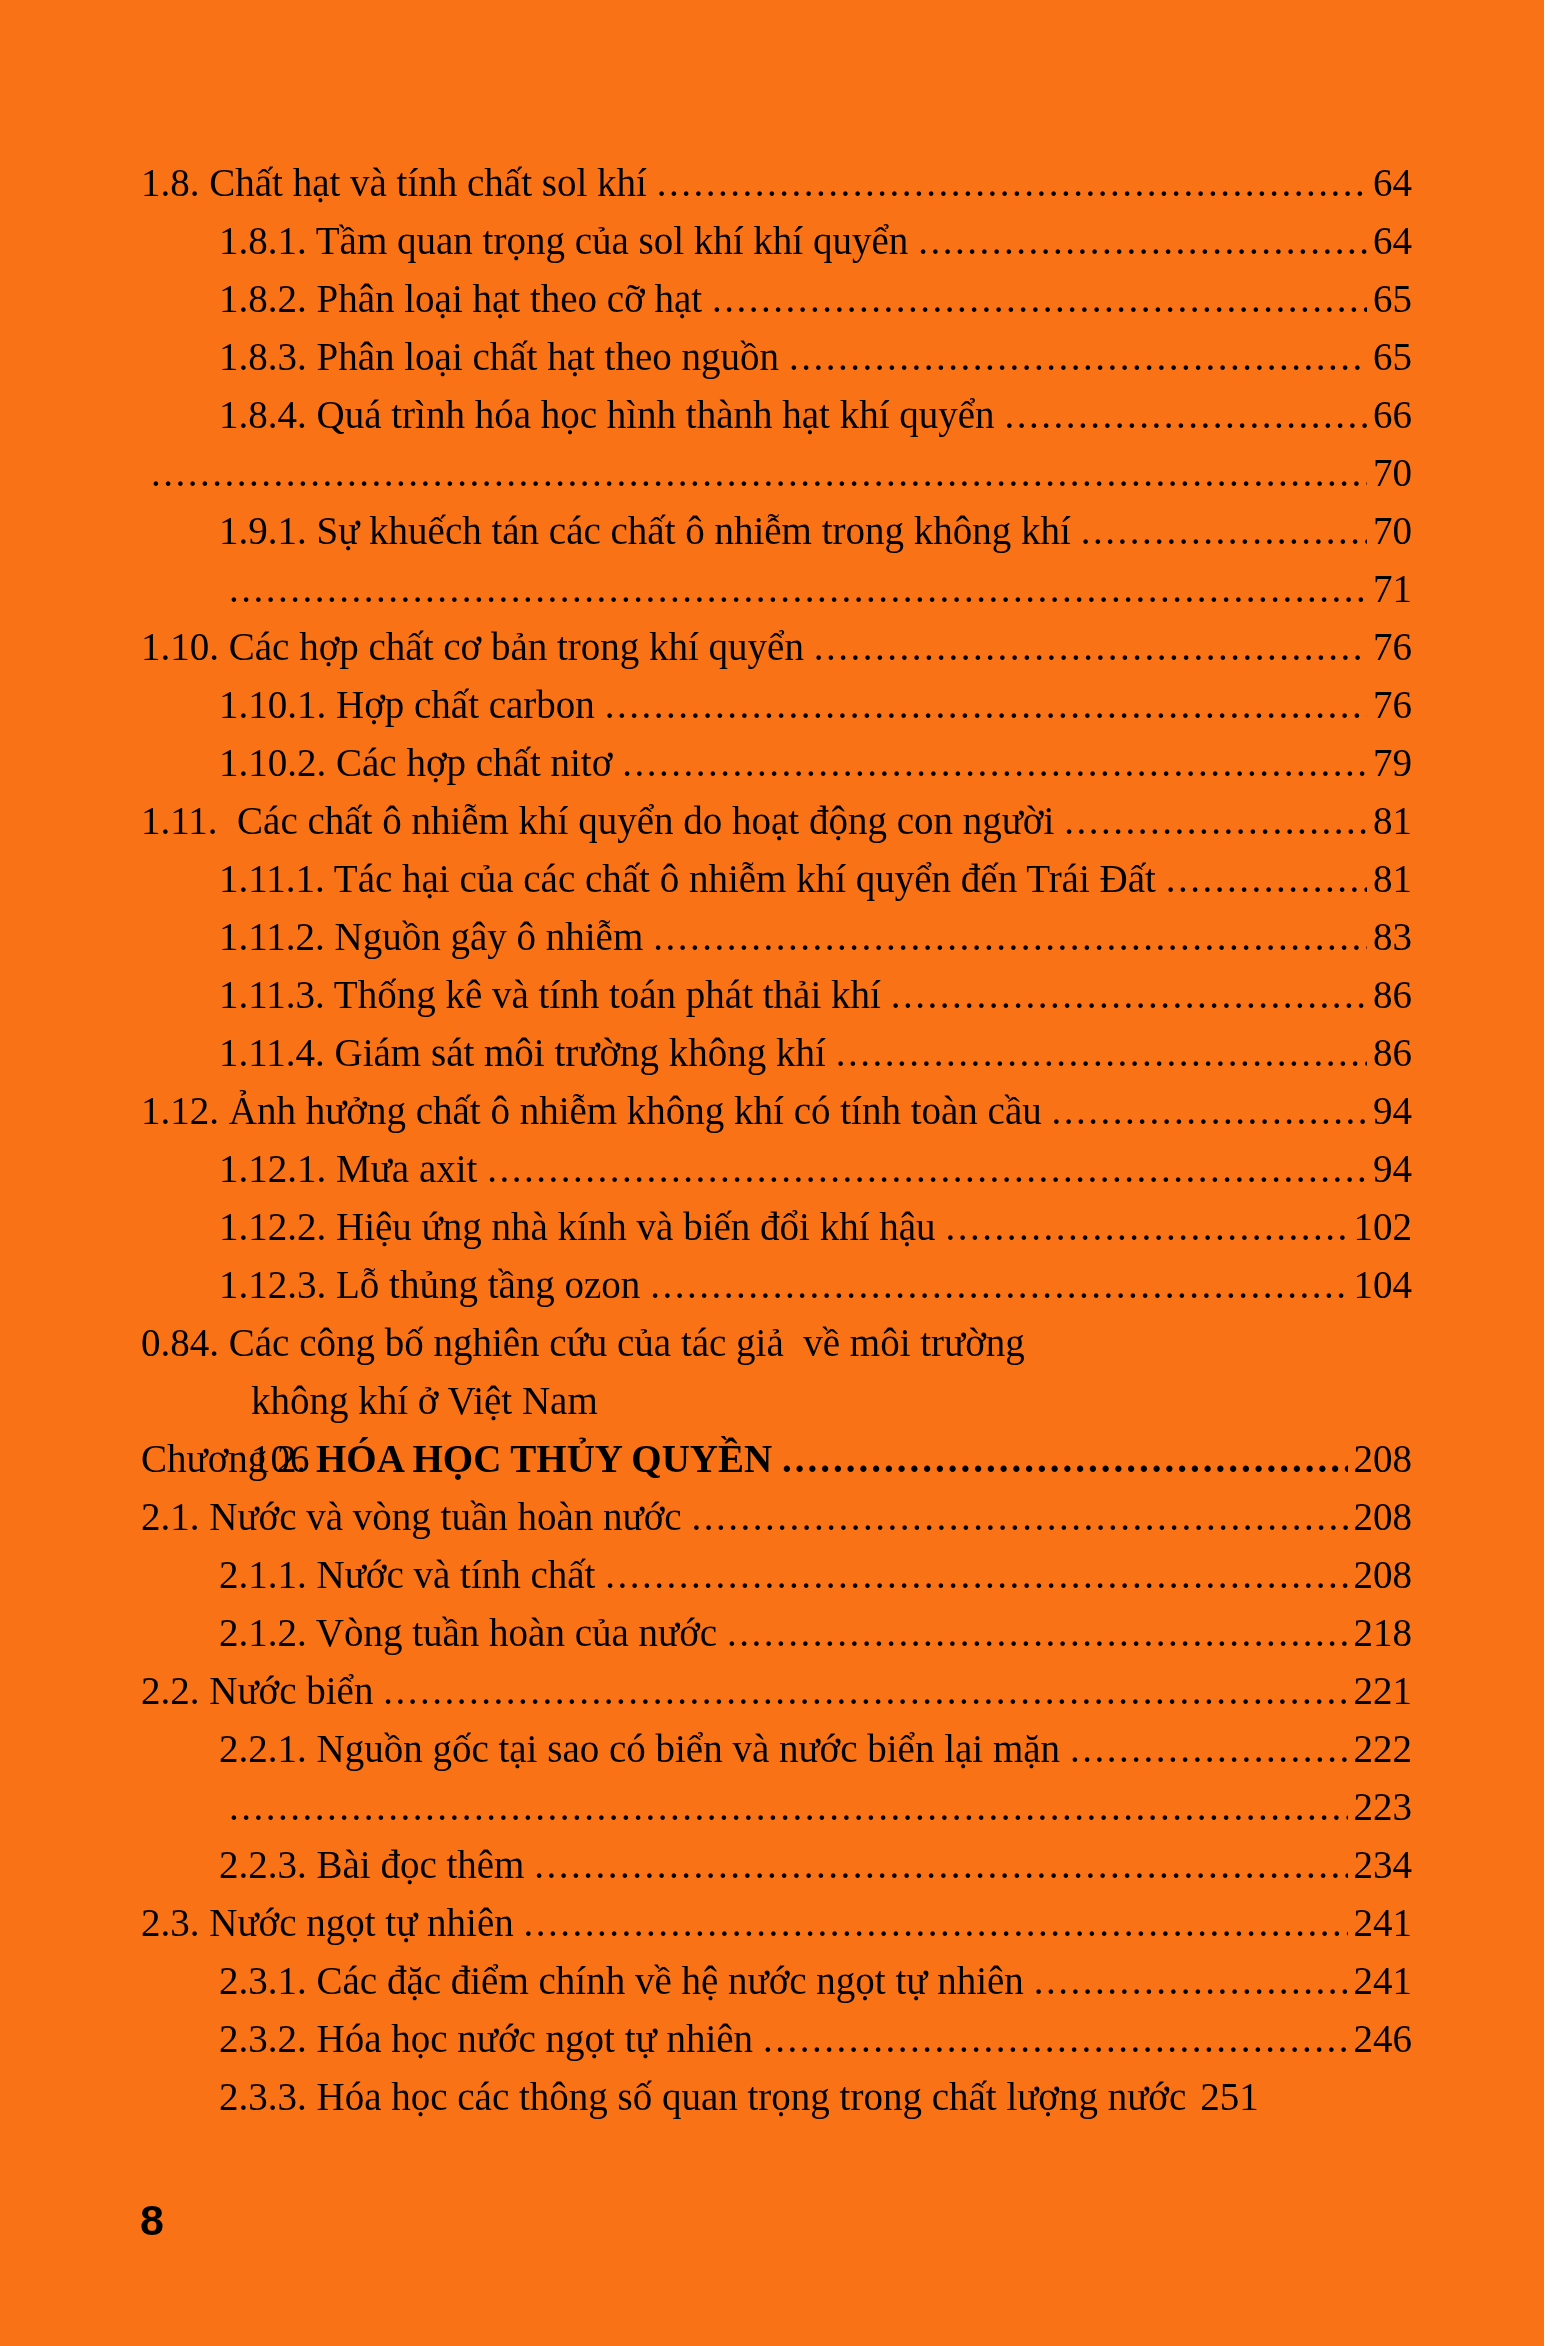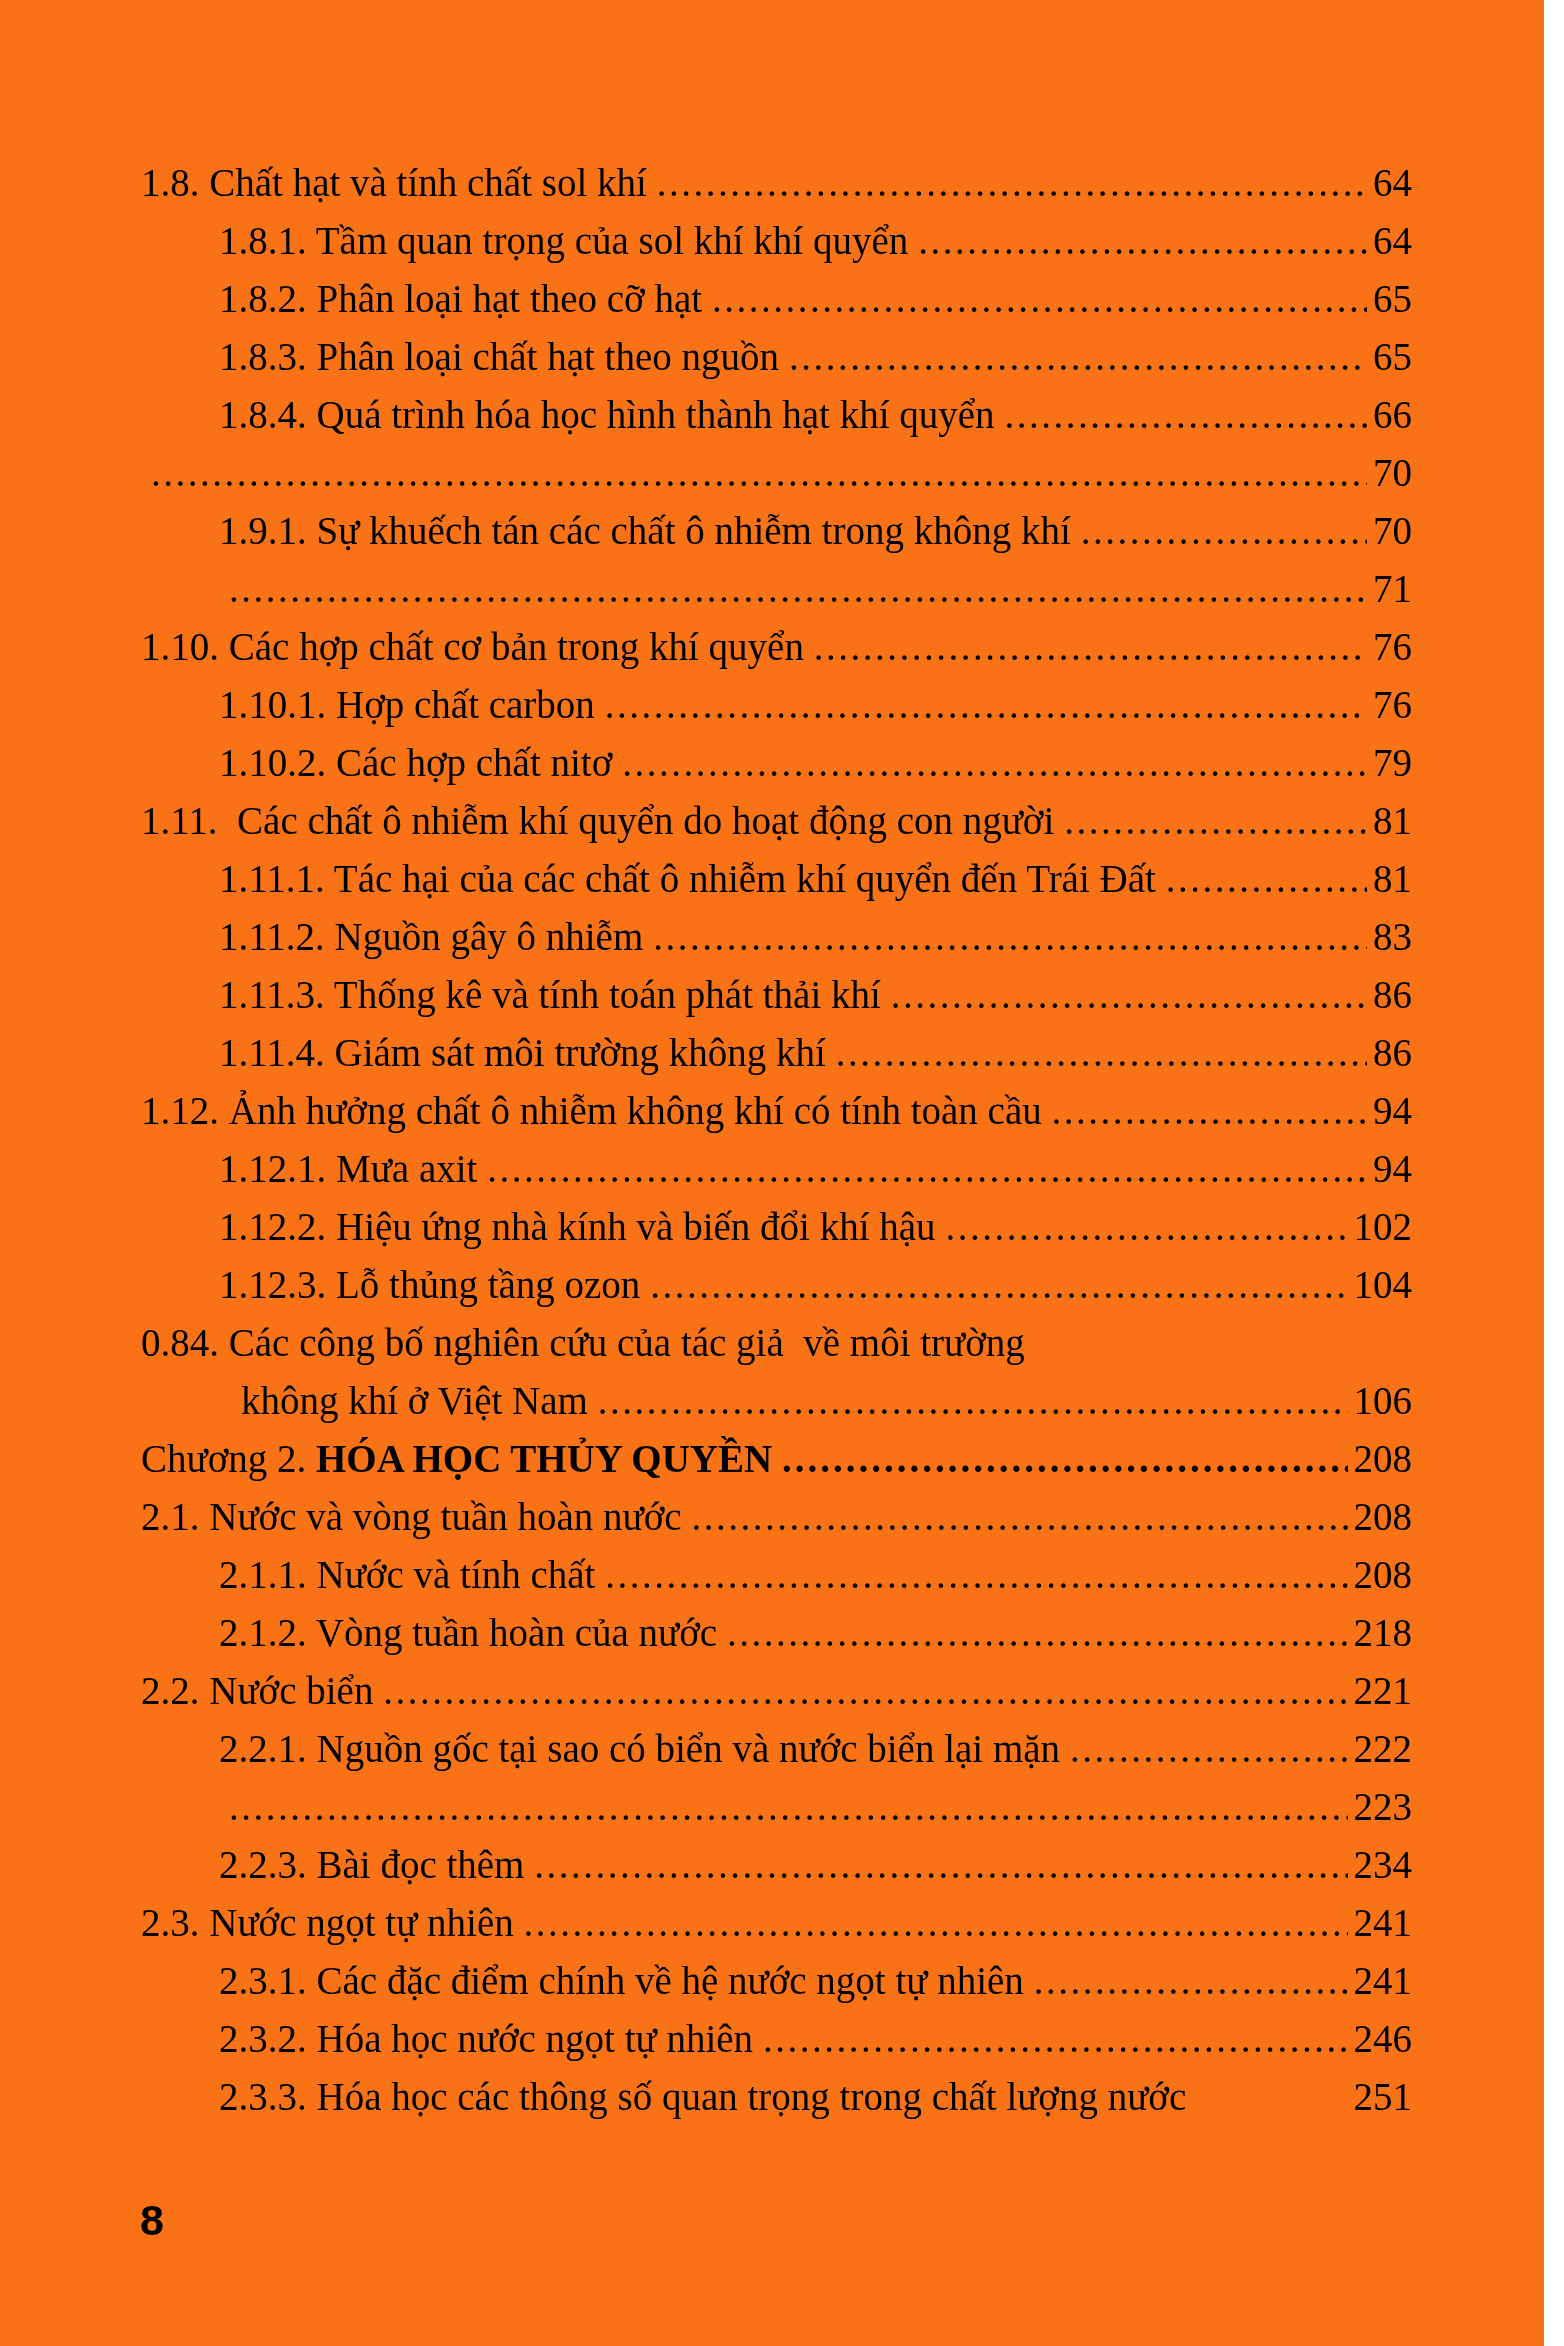--- a/index.html
+++ b/index.html
@@ -23,22 +23,22 @@
     width: 1271px;
   }
   .row {
     display: flex;
     align-items: baseline;
     height: 58px;
     line-height: 58px;
     font-size: 39px;
     white-space: pre;
   }
-  .row.level-1 { padding-left: 78px; justify-content: space-between; }
-  .row.level-2 { padding-left: 100px; }
+  .row.level-1 { padding-left: 78px; }
+  .row.level-2 { padding-left: 100px; flex-direction: column; }
   .label { flex: 0 1 auto; white-space: pre; }
   .label b { font-weight: bold; }
   .dots {
     flex: 1 1 auto;
     overflow: hidden;
     white-space: nowrap;
     margin: 0 5.9px 0 9.9px;
   }
   .dots::after {
     content: "..........................................................................................................................................................";

